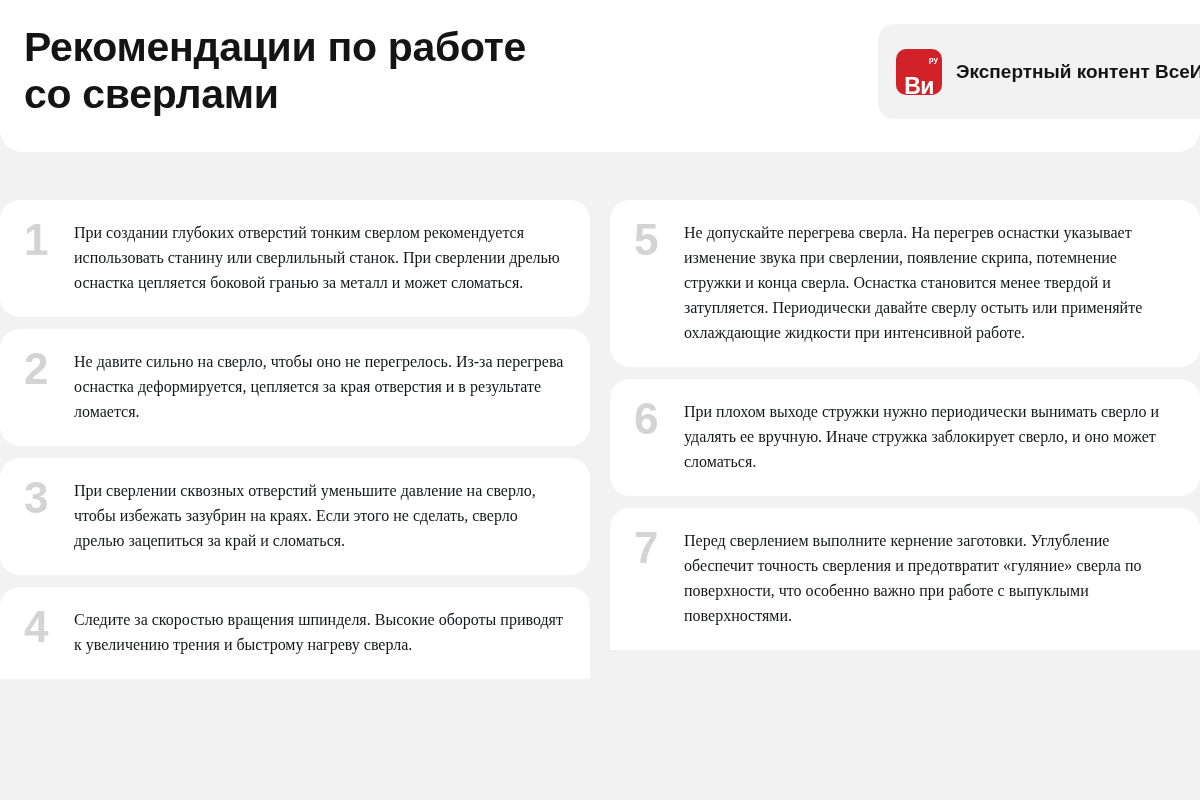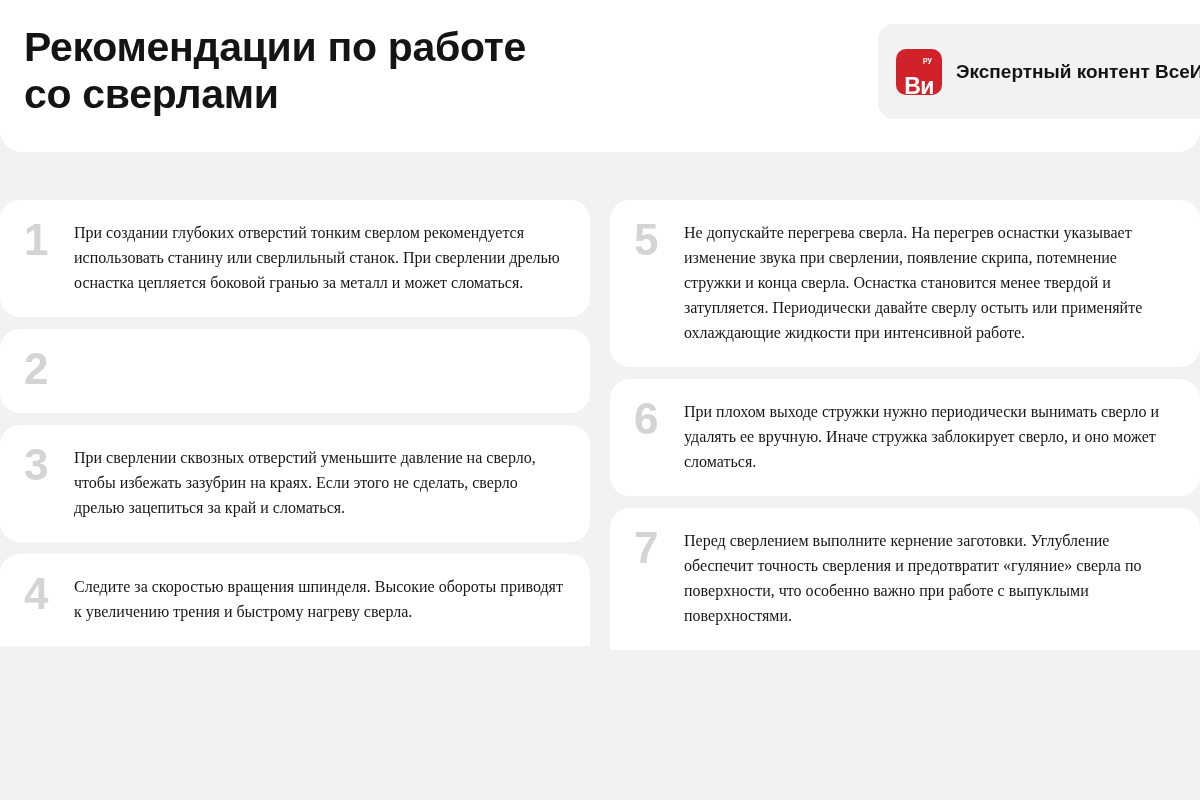--- a/index.html
+++ b/index.html
@@ -70,21 +70,21 @@
     color: #ffffff;
     font-size: 23px;
     font-weight: bold;
     line-height: 1;
     letter-spacing: -0.5px;
     margin-top: 30px;
   }
   .brand-logo .logo-sup {
     position: absolute;
     top: 7px;
-    right: 10px;
+    right: 4px;
     color: #ffffff;
     font-size: 8px;
     font-weight: bold;
     line-height: 1;
   }
   .brand-text {
     margin-left: 14px;
     font-size: 19px;
     font-weight: bold;
     color: #141414;
@@ -151,20 +151,21 @@
     </div>
   </div>
 
   <div class="col col-left">
     <div class="card">
       <div class="card-num">1</div>
       <div class="card-text">При создании глубоких отверстий тонким сверлом рекомендуется использовать станину или сверлильный станок. При сверлении дрелью оснастка цепляется боковой гранью за металл и может сломаться.</div>
     </div>
     <div class="card">
       <div class="card-num">2</div>
+      <div class="card-text">Не давите сильно на сверло, чтобы оно не перегрелось. Из-за перегрева оснастка деформируется, цепляется за края отверстия и в результате ломается.</div>
     </div>
     <div class="card">
       <div class="card-num">3</div>
       <div class="card-text">При сверлении сквозных отверстий уменьшите давление на сверло, чтобы избежать зазубрин на краях. Если этого не сделать, сверло дрелью зацепиться за край и сломаться.</div>
     </div>
     <div class="card clipped-bottom">
       <div class="card-num">4</div>
       <div class="card-text">Следите за скоростью вращения шпинделя. Высокие обороты приводят к увеличению трения и быстрому нагреву сверла.</div>
     </div>
   </div>

